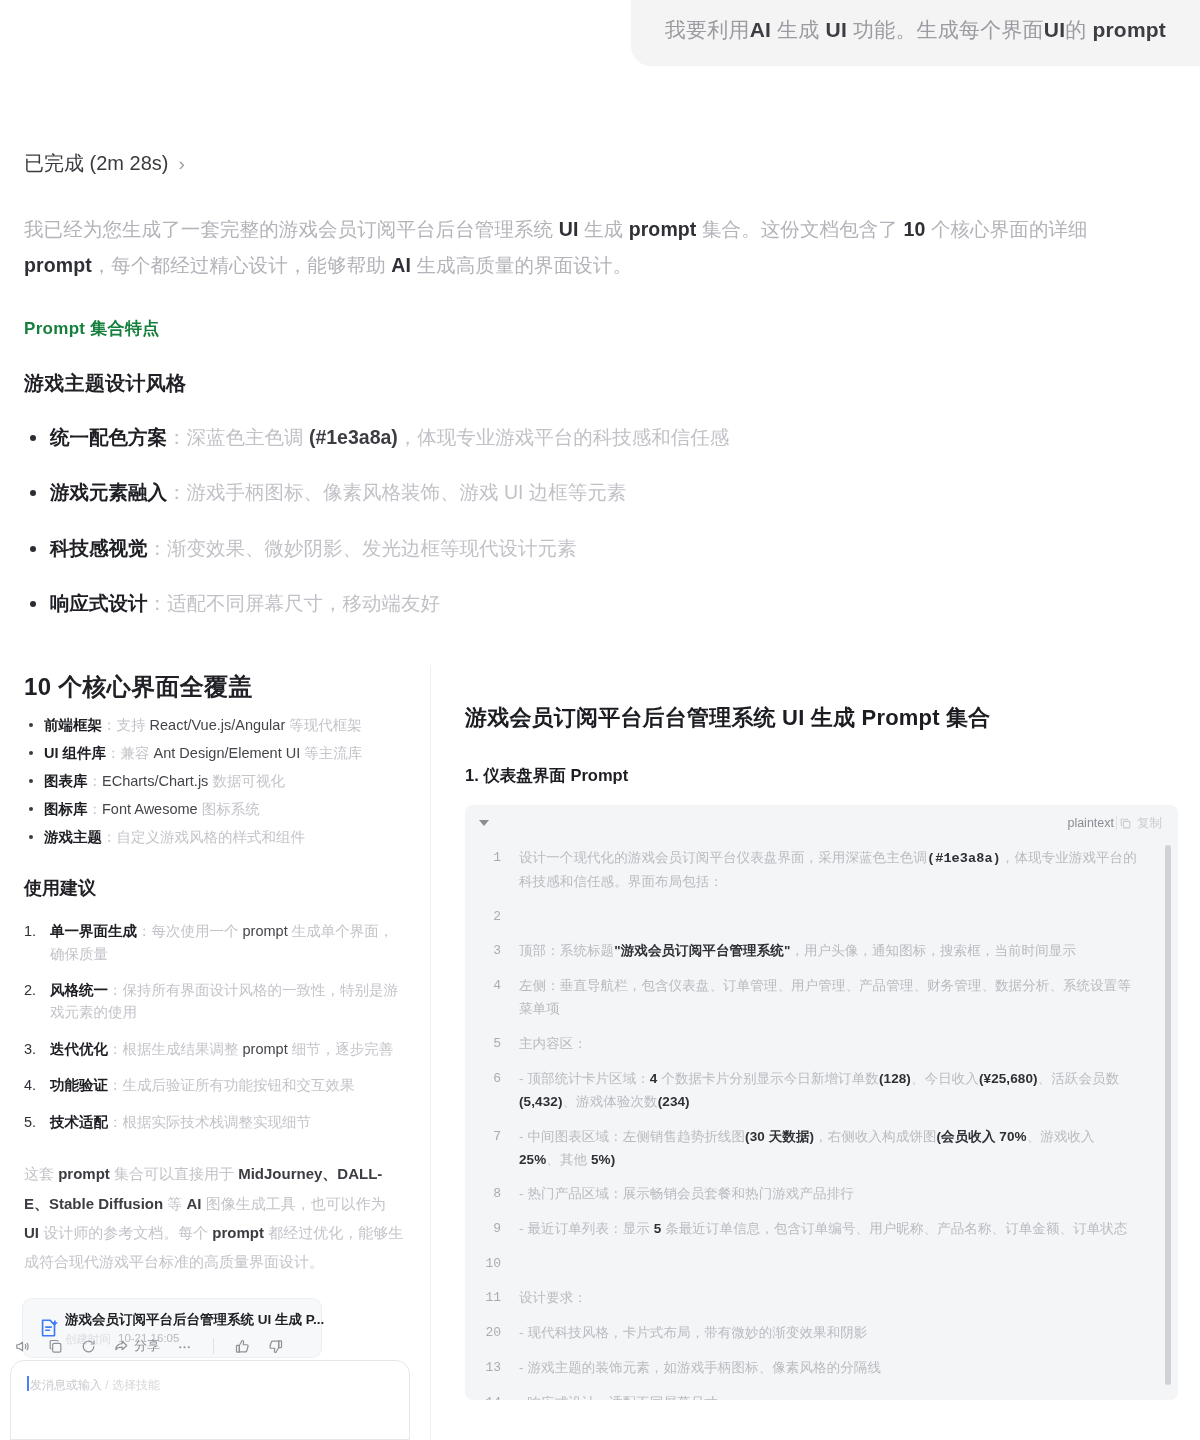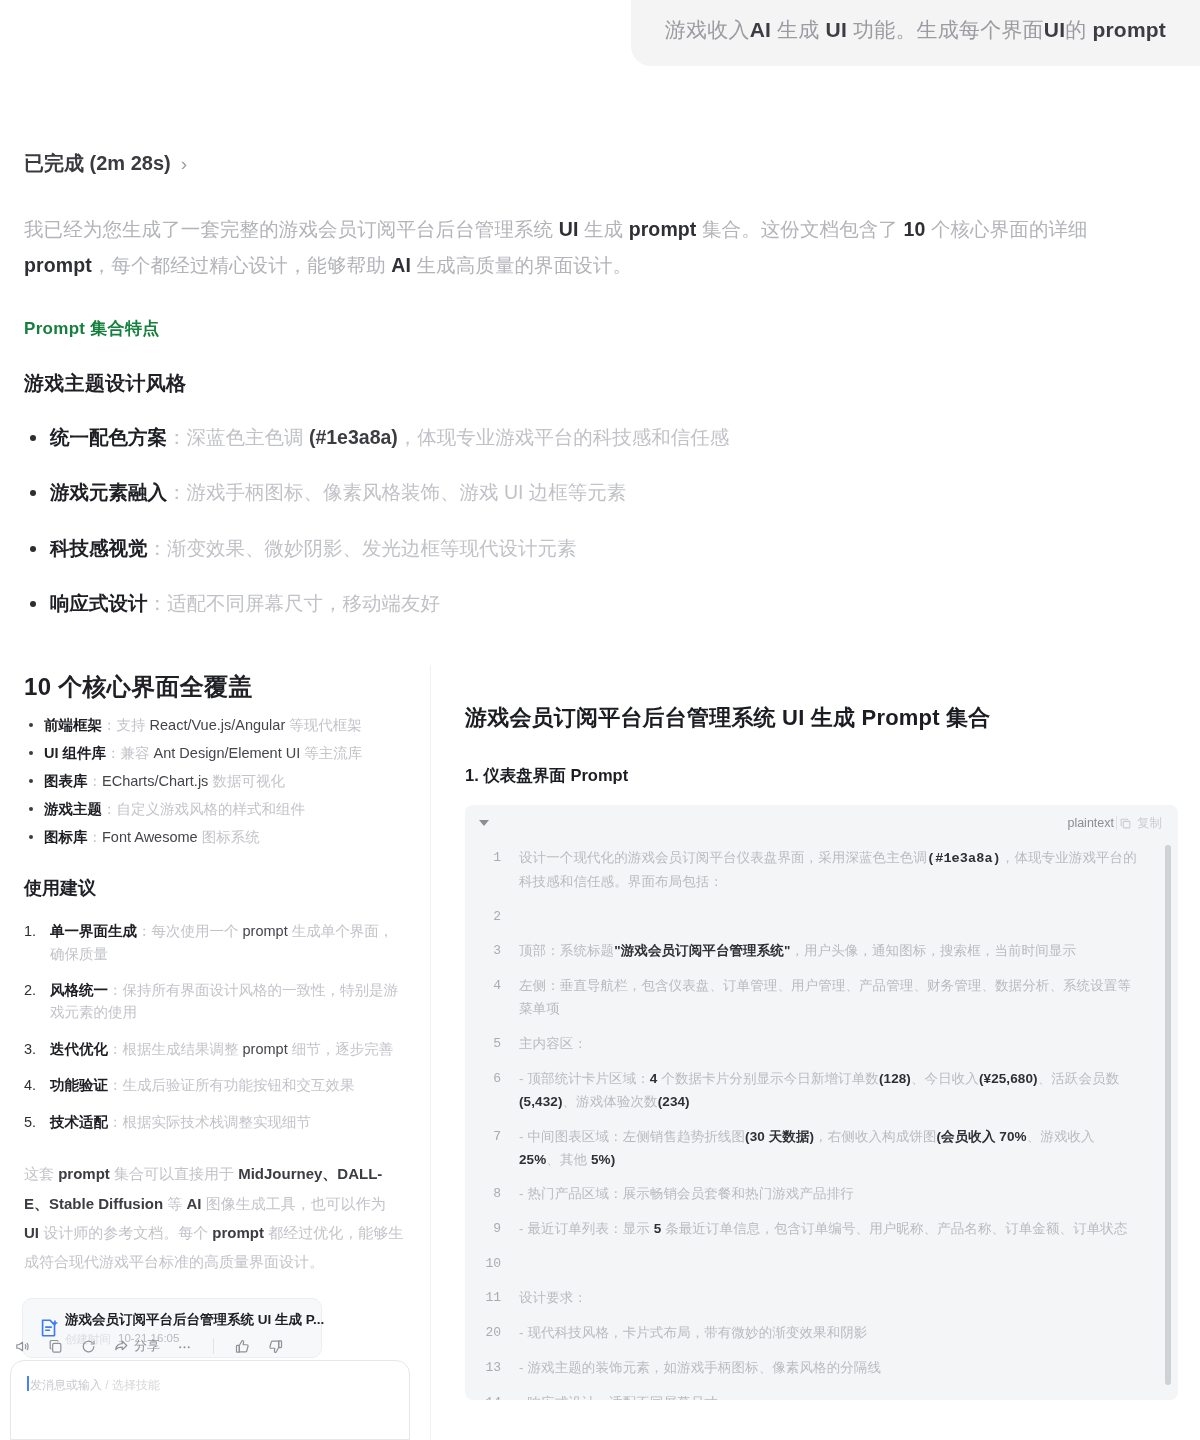--- a/index.html
+++ b/index.html
@@ -26,21 +26,21 @@
   }
   .user-bubble b { color: #3c3c43; font-weight: 700; }
 
   
   .assistant { position: absolute; top: 150px; left: 0; width: 1200px; }
 
   .status-row {
     display: flex; align-items: center; gap: 10px;
     padding: 0 0 0 24px; margin-bottom: 34px;
   }
-  .status-text { font-size: 20px; font-weight: 700; color: #3a3a40; }
+  .status-text { font-size: 20px; font-weight: 400; color: #3a3a40; }
   .chev { color: #9aa0a6; font-size: 19px; line-height: 1; }
 
   .intro {
     padding: 0 26px 0 24px;
     font-size: 19.5px; line-height: 1.85; color: #b3b4b9;
     letter-spacing: .1px;
   }
   .intro b { color: #2f3036; font-weight: 700; }
 
   h2.sec {
@@ -213,21 +213,21 @@
     background: #cfd1d5; border-radius: 3px;
   }
 </style>
 </head>
 <body>
 
 <div class="page">
 
   <div class="user-bubble-row">
     <div class="user-bubble">
-      <span><span>游戏收入</span><b>AI</b><span> 生成 </span><b>UI</b><span> 功能。生成每个界面</span><b>UI</b><span>的 </span><b>prompt</b></span>
+      <span><span>我要利用</span><b>AI</b><span> 生成 </span><b>UI</b><span> 功能。生成每个界面</span><b>UI</b><span>的 </span><b>prompt</b></span>
     </div>
   </div>
 
   <div class="assistant">
 
     <div class="status-row">
       <span class="status-text">已完成 (2m 28s)</span>
       <span class="chev">›</span>
     </div>
 
@@ -248,22 +248,22 @@
 
   <div class="split">
 
     <div class="left-col">
 
       <h2 class="sec2">10 个核心界面全覆盖</h2>
       <ul class="small">
         <li><b>前端框架</b><span>：</span><span>支持 </span><span class="dk">React/Vue.js/Angular</span><span> 等现代框架</span></li>
         <li><b>UI 组件库</b><span>：</span><span>兼容 </span><span class="dk">Ant Design/Element UI</span><span> 等主流库</span></li>
         <li><b>图表库</b><span>：</span><span></span><span class="dk">ECharts/Chart.js</span><span> 数据可视化</span></li>
+        <li><b>图标库</b><span>：</span><span></span><span class="dk">Font Awesome</span><span> 图标系统</span></li>
         <li><b>游戏主题</b><span>：</span><span>自定义游戏风格的样式和组件</span></li>
-        <li><b>图标库</b><span>：</span><span></span><span class="dk">Font Awesome</span><span> 图标系统</span></li>
       </ul>
 
       <h3 class="sub2">使用建议</h3>
       <ol class="adv">
         <li><b>单一界面生成</b><span>：</span><span>每次使用一个 </span><span class="dk">prompt</span><span> 生成单个界面，确保质量</span></li>
         <li><b>风格统一</b><span>：</span><span>保持所有界面设计风格的一致性，特别是游戏元素的使用</span></li>
         <li><b>迭代优化</b><span>：</span><span>根据生成结果调整 </span><span class="dk">prompt</span><span> 细节，逐步完善</span></li>
         <li><b>功能验证</b><span>：</span><span>生成后验证所有功能按钮和交互效果</span></li>
         <li><b>技术适配</b><span>：</span><span>根据实际技术栈调整实现细节</span></li>
       </ol>

